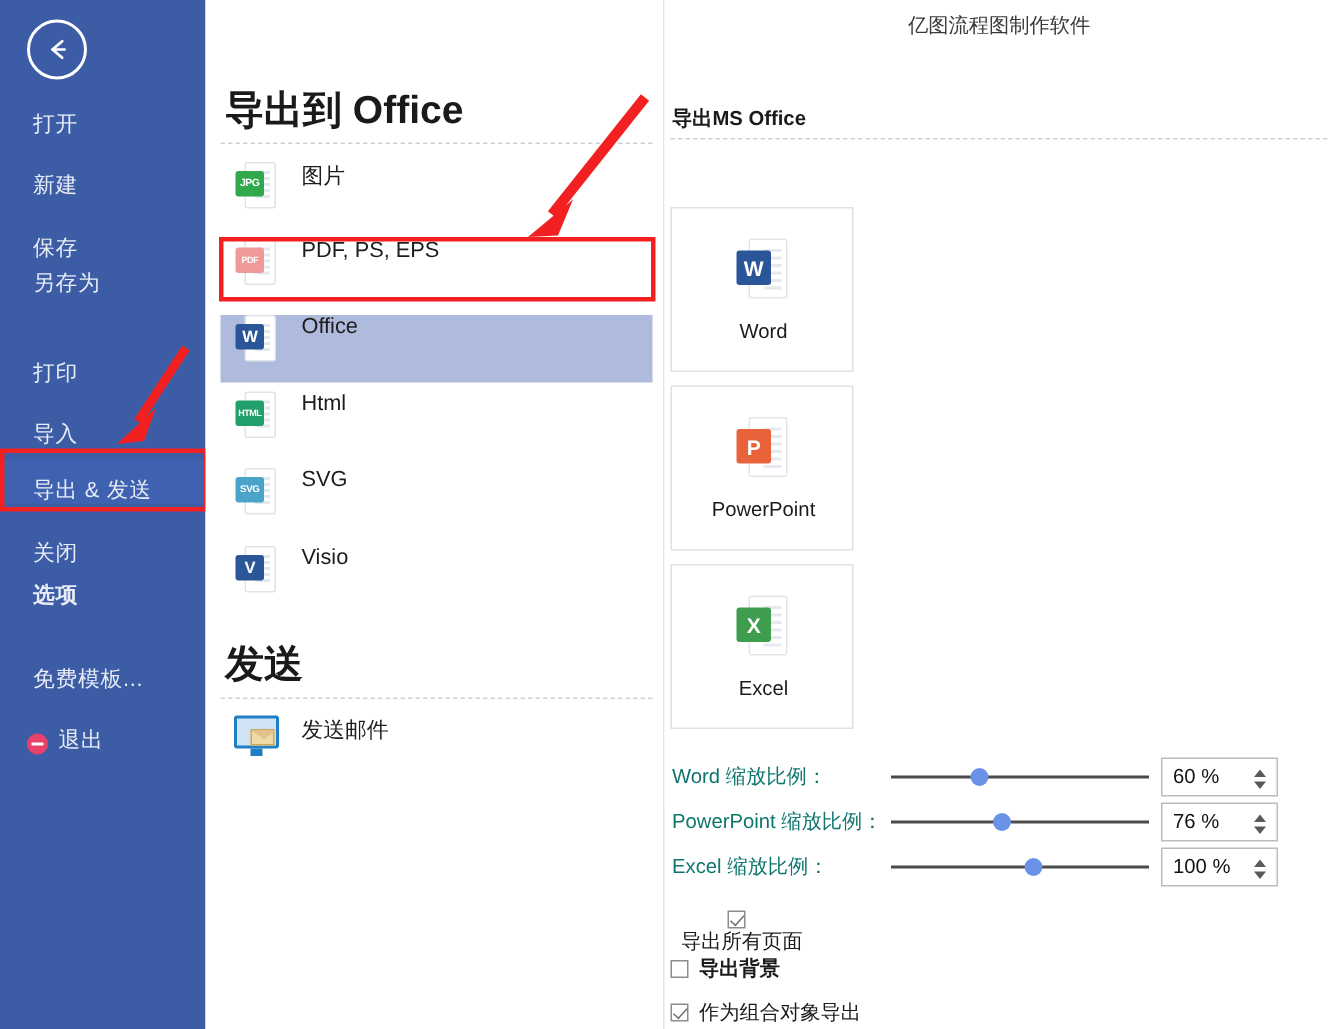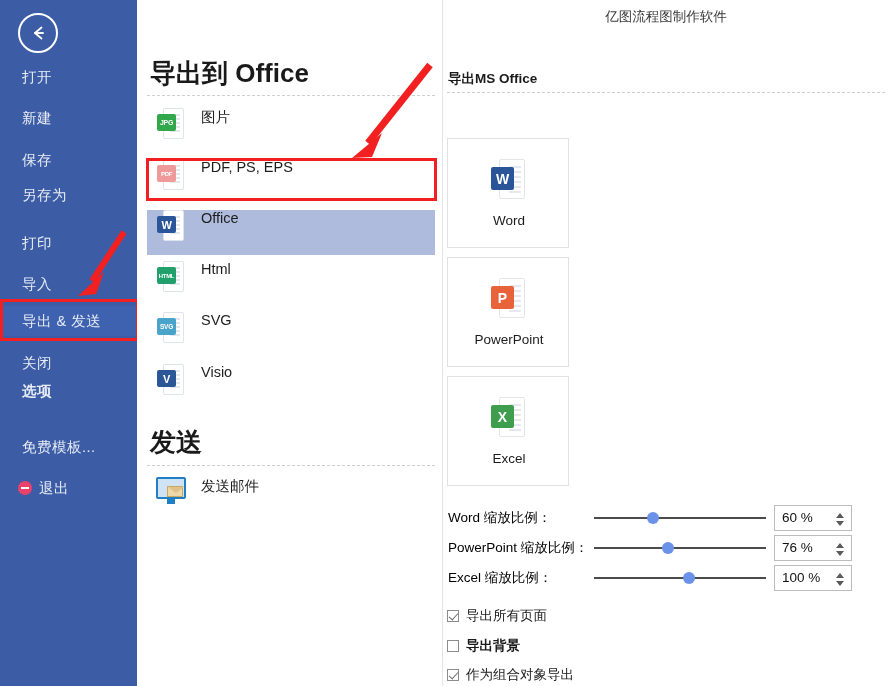--- a/index.html
+++ b/index.html
@@ -26,21 +26,21 @@
     width: 40px; height: 40px;
     border-radius: 50%;
     border: 2px solid #ffffff;
     display: flex; align-items: center; justify-content: center;
     cursor: pointer;
   }
   #back-btn svg { display: block; }
   .side-item {
     position: absolute;
     left: 0; width: 140px; height: 30px;
-    display: flex; align-items: center;
+    display: flex; align-items: flex-end;
     padding-left: 22px;
     color: #e7ecf6;
     font-size: 14.5px;
     letter-spacing: .5px;
     cursor: pointer;
     white-space: nowrap;
   }
   .side-item.selected {
     background: #3e62af;
   }
@@ -248,21 +248,21 @@
     position: absolute; left: 0; top: 8px;
     width: 23px; height: 23px; border-radius: 2px;
     color: #fff; font-weight: bold; font-size: 14px;
     display: flex; align-items: center; justify-content: center;
   }
 
   
   .slider-row { position: absolute; left: 4px; width: 440px; height: 26px; }
   .slider-row .s-label {
     position: absolute; left: 1px; top: 4px;
-    font-size: 13.5px; color: #000000; white-space: nowrap;
+    font-size: 13.5px; color: #0f766e; white-space: nowrap;
   }
   .slider-row .track {
     position: absolute; top: 12px; left: 147px;
     width: 172px; height: 2px; background: #4b4b4b;
   }
   .slider-row .thumb {
     position: absolute; top: 7px;
     width: 12px; height: 12px; border-radius: 50%;
     background: #6a92e8;
     cursor: pointer;
@@ -335,21 +335,21 @@
 
     <div class="side-item" style="top:62px;">
         <span>打开</span>
       </div>
     <div class="side-item" style="top:103px;">
         <span>新建</span>
       </div>
     <div class="side-item" style="top:145px;">
         <span>保存</span>
       </div>
-    <div class="side-item" style="top:180px;">
+    <div class="side-item" style="top:168px;">
         <span>另存为</span>
       </div>
     <div class="side-item" style="top:228px;">
         <span>打印</span>
       </div>
     <div class="side-item" style="top:269px;">
         <span>导入</span>
       </div>
     <div class="side-item selected" style="top:306px;height:30px;">
         <span>导出 &amp; 发送</span>
@@ -504,21 +504,21 @@
       <span class="thumb" style="left:236px;"></span>
       <span class="spin">
         <span class="val">100 %</span>
         <span class="arrows">
             <i class="up"></i>
             <i class="dn"></i>
           </span>
       </span>
     </div>
 
-    <div class="cb-row checked" style="top:607px;">
+    <div class="cb-row checked" style="top:607px;flex-direction:column;">
       <span class="box"></span>
       <span class="cb-label">导出所有页面</span>
     </div>
     <div class="cb-row" style="top:637px;font-weight:bold;">
       <span class="box"></span>
       <span class="cb-label">导出背景</span>
     </div>
     <div class="cb-row checked" style="top:666px;align-items:center;">
       <span class="box"></span>
       <span class="cb-label">作为组合对象导出</span>

